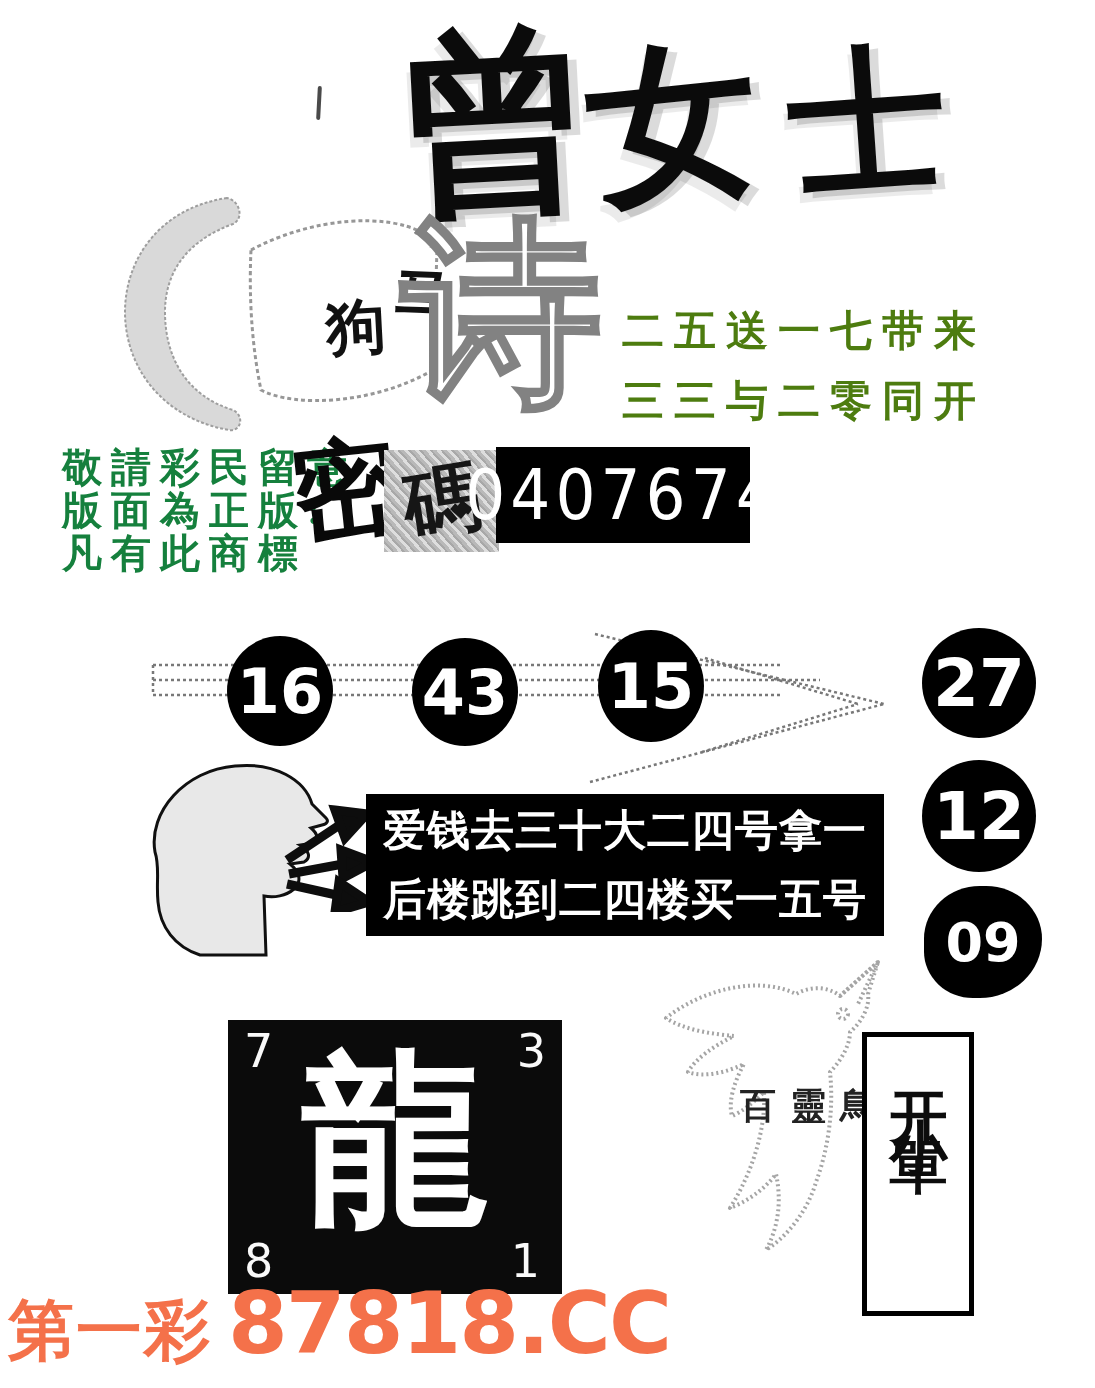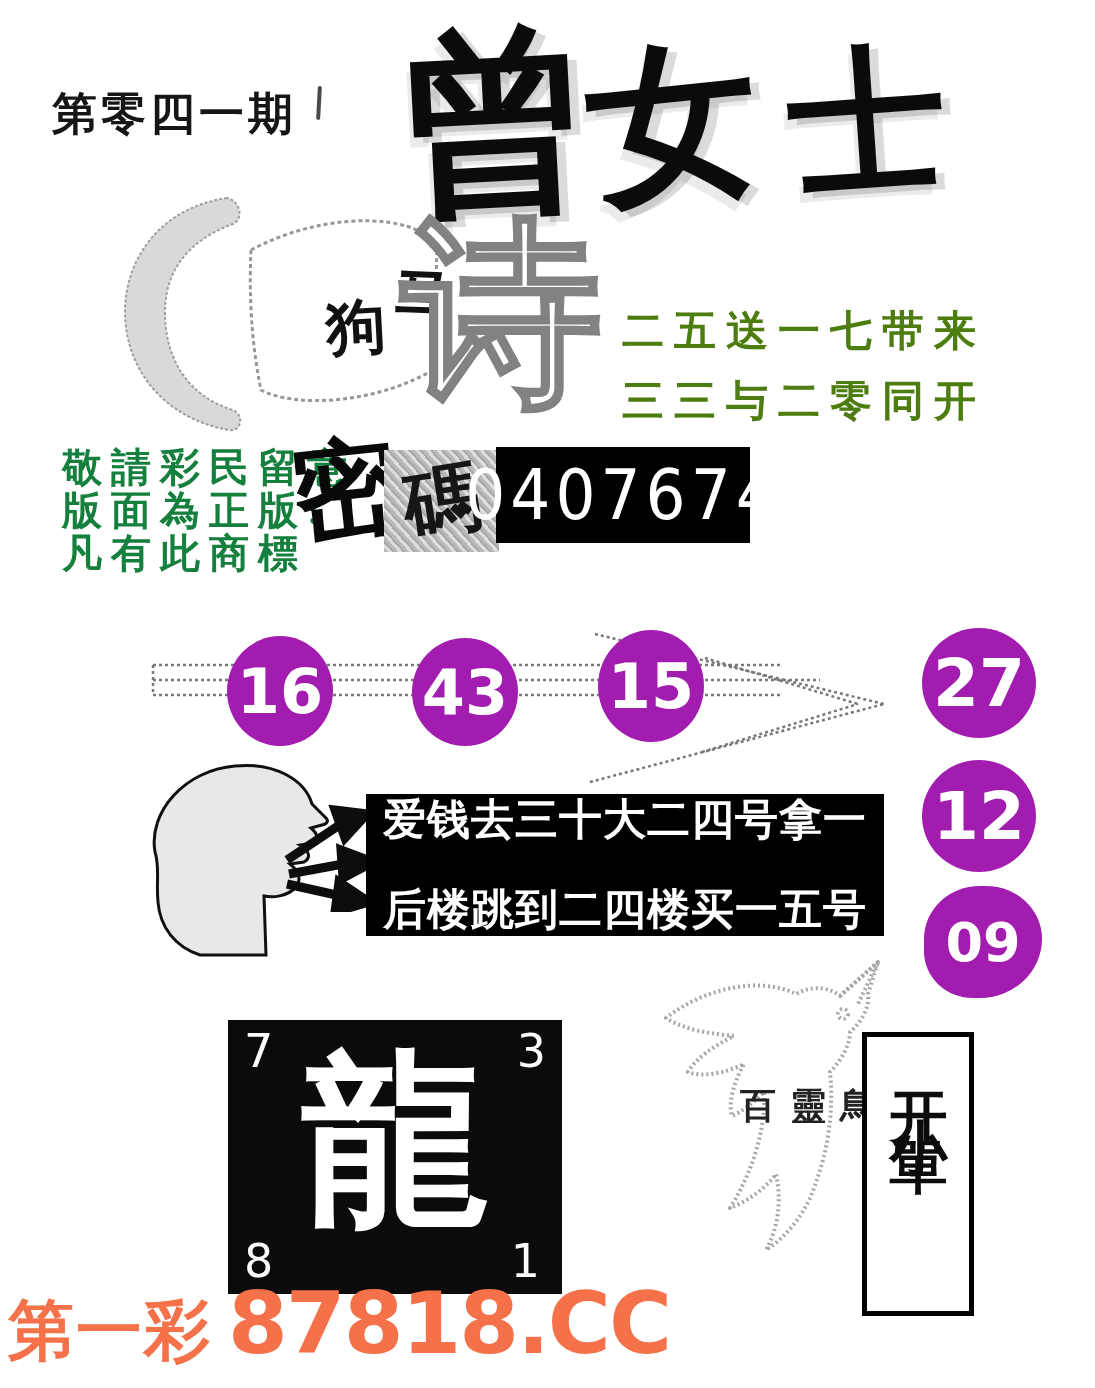--- a/index.html
+++ b/index.html
@@ -37,34 +37,34 @@
     background:repeating-linear-gradient(48deg,#b9b9b9 0 3px,#dedede 3px 6px,#a8a8a8 6px 8px);
     display:flex;align-items:center;justify-content:center;}
   .ma-char{font-size:76px;font-weight:800;color:#161616;transform:rotate(-9deg);line-height:1;}
   .code-box{left:496px;top:447px;width:254px;height:96px;background:#000;
     display:flex;align-items:center;justify-content:center;}
   .code-val{font-family:"DejaVu Sans","Liberation Sans",sans-serif;font-size:63px;font-weight:400;
     color:#fff;letter-spacing:5px;transform:scaleY(1.1);}
 
   
   .flow-svg{left:140px;top:620px;}
-  .ball{background:#a21caf;border-radius:50%;display:flex;align-items:center;justify-content:center;
+  .ball{background:#000000;border-radius:50%;display:flex;align-items:center;justify-content:center;
     color:#fff;font-family:"DejaVu Sans","Liberation Sans",sans-serif;font-weight:800;}
   .b16{left:227px;top:636px;width:106px;height:110px;font-size:62px;}
   .b43{left:412px;top:638px;width:106px;height:108px;font-size:62px;}
   .b15{left:598px;top:630px;width:106px;height:112px;font-size:62px;}
   .r27{left:922px;top:628px;width:114px;height:110px;font-size:66px;}
   .r12{left:922px;top:760px;width:114px;height:112px;font-size:66px;}
   .r09{left:924px;top:886px;width:118px;height:112px;font-size:54px;border-radius:50% 50% 56% 44%;}
 
   
   .head-svg{left:130px;top:752px;}
   .sparrows-svg{left:283px;top:800px;}
   .speech{left:366px;top:794px;width:518px;height:142px;background:#000;
-    display:flex;flex-direction:column;align-items:center;justify-content:space-between;gap:17px;}
+    display:flex;flex-direction:column;align-items:center;justify-content:center;gap:17px;}
   .speech div{color:#fff;font-family:"Liberation Sans","DejaVu Sans",sans-serif;
     font-size:43px;font-weight:700;letter-spacing:1px;line-height:1.2;white-space:nowrap;}
 
   
   .dragon{left:228px;top:1020px;width:334px;height:274px;background:#0b0b0b;}
   .corner{position:absolute;color:#fafafa;font-family:"DejaVu Sans","Liberation Sans",sans-serif;
     font-size:46px;font-weight:400;line-height:1;}
   .ctl{left:16px;top:8px;} .ctr{right:16px;top:8px;}
   .cbl{left:16px;bottom:10px;} .cbr{right:22px;bottom:10px;}
   .dragon-char{position:absolute;left:0;right:0;top:28px;text-align:center;
@@ -81,21 +81,20 @@
   
   .footer{left:8px;top:1280px;white-space:nowrap;color:#f4714a;line-height:1;}
   .footer .brand{font-family:"Liberation Sans","DejaVu Sans",sans-serif;font-size:66px;font-weight:900;letter-spacing:2px;}
   .footer .site{font-family:"DejaVu Sans","Liberation Sans",sans-serif;font-size:86px;font-weight:800;letter-spacing:-2px;margin-left:16px;}
 </style>
 </head>
 <body>
 
 <div class="page">
 
-  <div class="abs issue">第零四一期</div>
   <div class="abs smudge"></div>
   <div class="abs title-char t1">曾</div>
   <div class="abs title-char t2">女</div>
   <div class="abs title-char t3">士</div>
 
   <svg class="abs phone-svg" width="335" height="245" viewBox="0 0 335 245">
     <path d="M112,6 C44,16 10,68 10,120 C10,174 46,226 114,238 C126,240 130,224 118,218 C72,204 50,166 50,120 C50,78 74,48 118,32 C130,26 124,8 112,6 Z" fill="#d9d9d9" stroke="#9e9e9e" stroke-width="2" stroke-dasharray="3,2"></path>
     <path d="M136,58 C200,24 272,22 306,40 C316,26 324,34 322,58 L318,178 C260,212 180,216 146,198 C136,150 134,100 136,58 Z" fill="#ffffff" stroke="#979797" stroke-width="3" stroke-dasharray="4,3"></path>
     <path d="M300,42 C310,30 318,34 316,56" fill="none" stroke="#979797" stroke-width="3" stroke-dasharray="4,3"></path>
   </svg>

